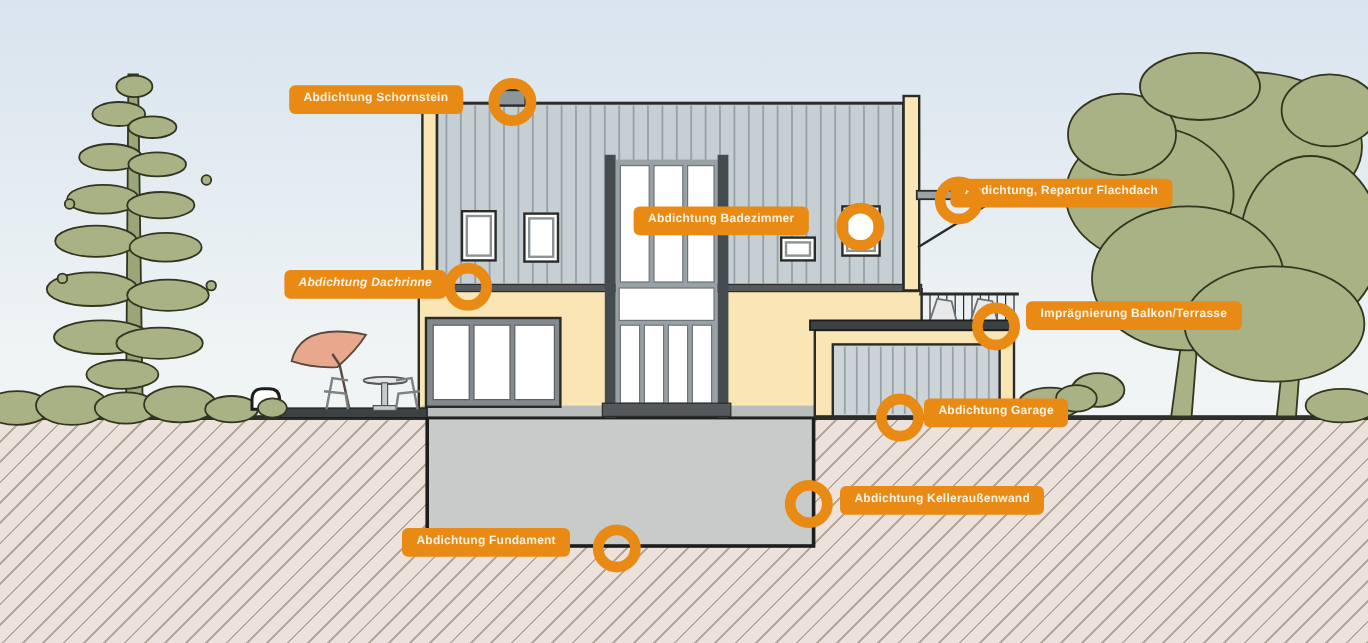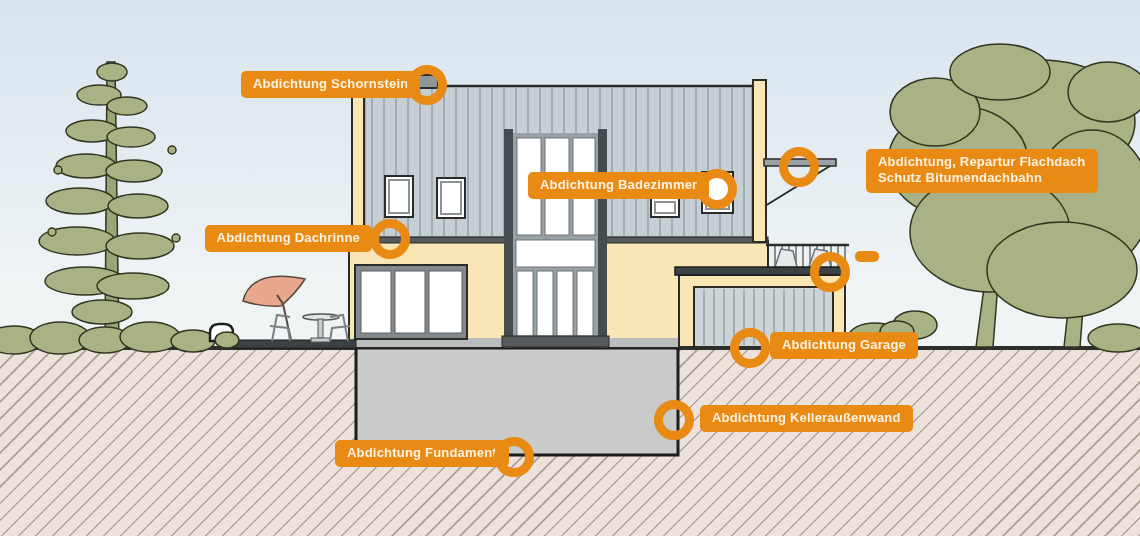--- a/index.html
+++ b/index.html
@@ -24,25 +24,25 @@
   .ground{
     position:absolute;left:0;top:346px;width:1140px;height:190px;
     background:repeating-linear-gradient(135deg,
       var(--ground-hatch) 0px, var(--ground-hatch) 1.6px,
       var(--ground-bg) 1.6px, var(--ground-bg) 12px);
     border-top:4px solid #2e2e2c;box-sizing:border-box;
   }
   .scene-svg{position:absolute;left:0;top:0;}
   .callout{
     position:absolute;background:var(--accent-orange);color:var(--label-text);
-    font-size:13px;font-weight:700;line-height:1.25;letter-spacing:.2px;
+    font-size:10px;font-weight:700;line-height:1.25;letter-spacing:.2px;
     padding:5px 12px 6px;border-radius:5px;white-space:nowrap;z-index:3;
   }
   .callout .ln{display:block;}
-  .callout.align-right{text-align:center;}
+  .callout.align-right{text-align:center;font-style:italic;}
   .ring{
     position:absolute;width:40px;height:40px;box-sizing:border-box;
     border:9px solid var(--accent-orange);border-radius:50%;z-index:4;
     background:transparent;
   }
 </style>
 </head>
 <body>
 
 <div class="stage">
@@ -199,30 +199,30 @@
   </svg>
 
   <div class="callout" style="left:241px;top:71px">
     <span class="ln">Abdichtung Schornstein</span>
   </div>
 
   <div class="callout" style="left:528px;top:172px">
     <span class="ln">Abdichtung Badezimmer</span>
   </div>
 
-  <div class="callout" style="left:866px;top:149px">
+  <div class="callout" style="left:792px;top:149px">
     <span class="ln">Abdichtung, Repartur Flachdach</span>
-    <span class="ln">Schutz Bitumendachbahn</span>
   </div>
 
   <div class="callout align-right" style="right:768px;top:225px">
     <span class="ln">Abdichtung Dachrinne</span>
   </div>
 
   <div class="callout" style="left:855px;top:251px">
+    <span class="ln">Imprägnierung Balkon/Terrasse</span>
   </div>
 
   <div class="callout" style="left:700px;top:405px">
     <span class="ln">Abdichtung Kelleraußenwand</span>
   </div>
 
   <div class="callout" style="left:770px;top:332px">
     <span class="ln">Abdichtung Garage</span>
   </div>
 

